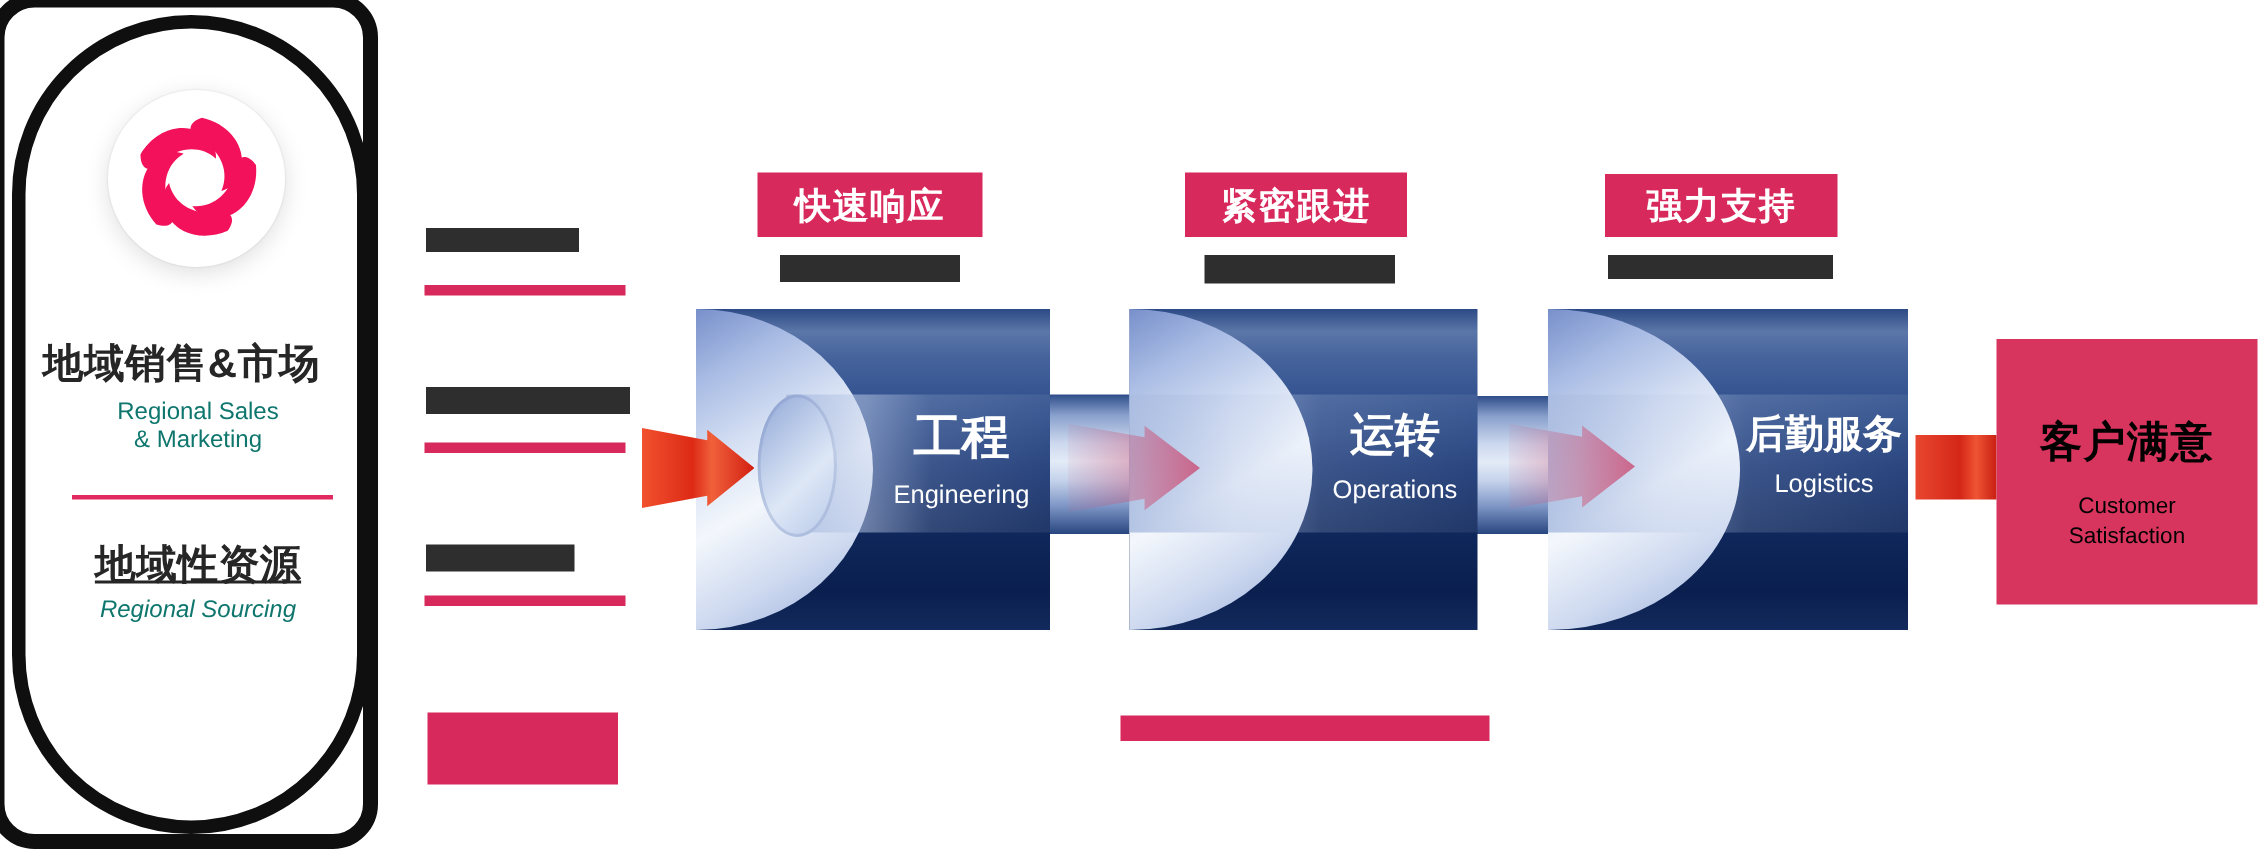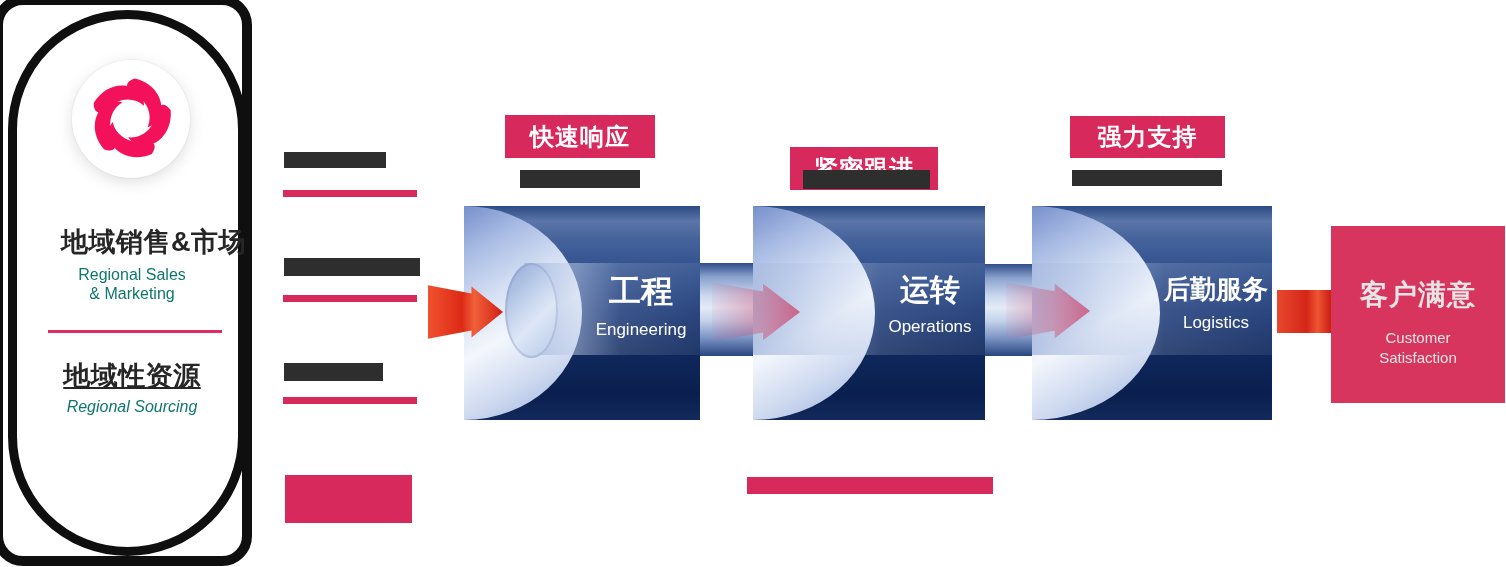--- a/index.html
+++ b/index.html
@@ -85,21 +85,21 @@
   }
   .soft-arrow{
     background:linear-gradient(90deg,rgba(214,96,126,0.08) 0%,rgba(208,70,105,0.40) 55%,rgba(201,48,92,0.68) 100%);
   }
   .red-connector{
     background:linear-gradient(90deg,#e8472f 0%,#d42618 55%,#ef5433 75%,#c81f12 100%);
   }
 
   
   .result-box{
-    left:1331px;top:226px;width:174px;height:177px;background:#d8355e;color:#e5e5e5;
+    left:1331px;top:226px;width:174px;height:177px;background:#d8355e;color:#000000;
   }
   .result-title{
     left:0;top:50px;width:100%;text-align:center;font-size:28px;font-weight:bold;letter-spacing:1px;
   }
   .result-sub{
     left:0;top:102px;width:100%;text-align:center;font-size:15px;line-height:20px;
   }
 </style>
 </head>
 <body>
@@ -112,42 +112,42 @@
     <svg class="abs logo-swirl" style="left:68px;top:54px;" viewBox="0 0 100 100">
       <g transform="translate(50,50)" fill="#f3115b">
         <path d="M 4 -44 C 22 -40 34 -26 33 -10 C 32 0 26 7 18 9 C 24 -4 18 -20 4 -27 C -6 -32 -8 -40 4 -44 Z"></path>
         <path d="M 4 -44 C 22 -40 34 -26 33 -10 C 32 0 26 7 18 9 C 24 -4 18 -20 4 -27 C -6 -32 -8 -40 4 -44 Z" transform="rotate(72)"></path>
         <path d="M 4 -44 C 22 -40 34 -26 33 -10 C 32 0 26 7 18 9 C 24 -4 18 -20 4 -27 C -6 -32 -8 -40 4 -44 Z" transform="rotate(144)"></path>
         <path d="M 4 -44 C 22 -40 34 -26 33 -10 C 32 0 26 7 18 9 C 24 -4 18 -20 4 -27 C -6 -32 -8 -40 4 -44 Z" transform="rotate(216)"></path>
         <path d="M 4 -44 C 22 -40 34 -26 33 -10 C 32 0 26 7 18 9 C 24 -4 18 -20 4 -27 C -6 -32 -8 -40 4 -44 Z" transform="rotate(288)"></path>
         <circle r="9" fill="#ffffff"></circle>
       </g>
     </svg>
-    <div class="abs cap-title" style="left:25px;top:205px;text-align:right;">地域销售&amp;市场</div>
+    <div class="abs cap-title" style="left:2px;top:205px;">地域销售&amp;市场</div>
     <div class="abs cap-sub" style="left:13px;top:246px;">
       <span>Regional Sales</span><br>
       <span>&amp; Marketing</span>
     </div>
     <div class="abs cap-divider" style="left:31px;top:311px;"></div>
     <div class="abs cap-title cap-title2" style="left:13px;top:339px;">地域性资源</div>
     <div class="abs cap-sub cap-sub2" style="left:13px;top:378px;">Regional Sourcing</div>
   </div>
 
   <div class="abs dark-bar" style="left:284px;top:152px;width:102px;height:16px;"></div>
   <div class="abs pink" style="left:283px;top:190px;width:134px;height:7px;"></div>
   <div class="abs dark-bar" style="left:284px;top:258px;width:136px;height:18px;"></div>
   <div class="abs pink" style="left:283px;top:295px;width:134px;height:7px;"></div>
   <div class="abs dark-bar" style="left:284px;top:363px;width:99px;height:18px;"></div>
   <div class="abs pink" style="left:283px;top:397px;width:134px;height:7px;"></div>
   <div class="abs pink" style="left:285px;top:475px;width:127px;height:48px;"></div>
   <div class="abs pink" style="left:747px;top:477px;width:246px;height:17px;"></div>
 
   <div class="abs badge" style="left:505px;top:115px;width:150px;height:43px;">快速响应</div>
   <div class="abs dark-bar" style="left:520px;top:170px;width:120px;height:18px;"></div>
-  <div class="abs badge" style="left:790px;top:115px;width:148px;height:43px;margin-top:32px;">紧密跟进</div>
+  <div class="abs badge" style="left:790px;top:115px;width:148px;height:43px;">紧密跟进</div>
   <div class="abs dark-bar" style="left:803px;top:170px;width:127px;height:19px;"></div>
   <div class="abs badge" style="left:1070px;top:116px;width:155px;height:42px;">强力支持</div>
   <div class="abs dark-bar" style="left:1072px;top:170px;width:150px;height:16px;"></div>
 
   <div class="abs tube" style="left:695px;width:58px;height:93px;"></div>
   <div class="abs tube" style="left:980px;top:264px;width:52px;height:92px;"></div>
 
   <div class="abs cyl" style="left:464px;width:236px;">
     <div class="abs cyl-body"></div>
     <div class="abs cyl-cap" style="width:118px;"></div>

